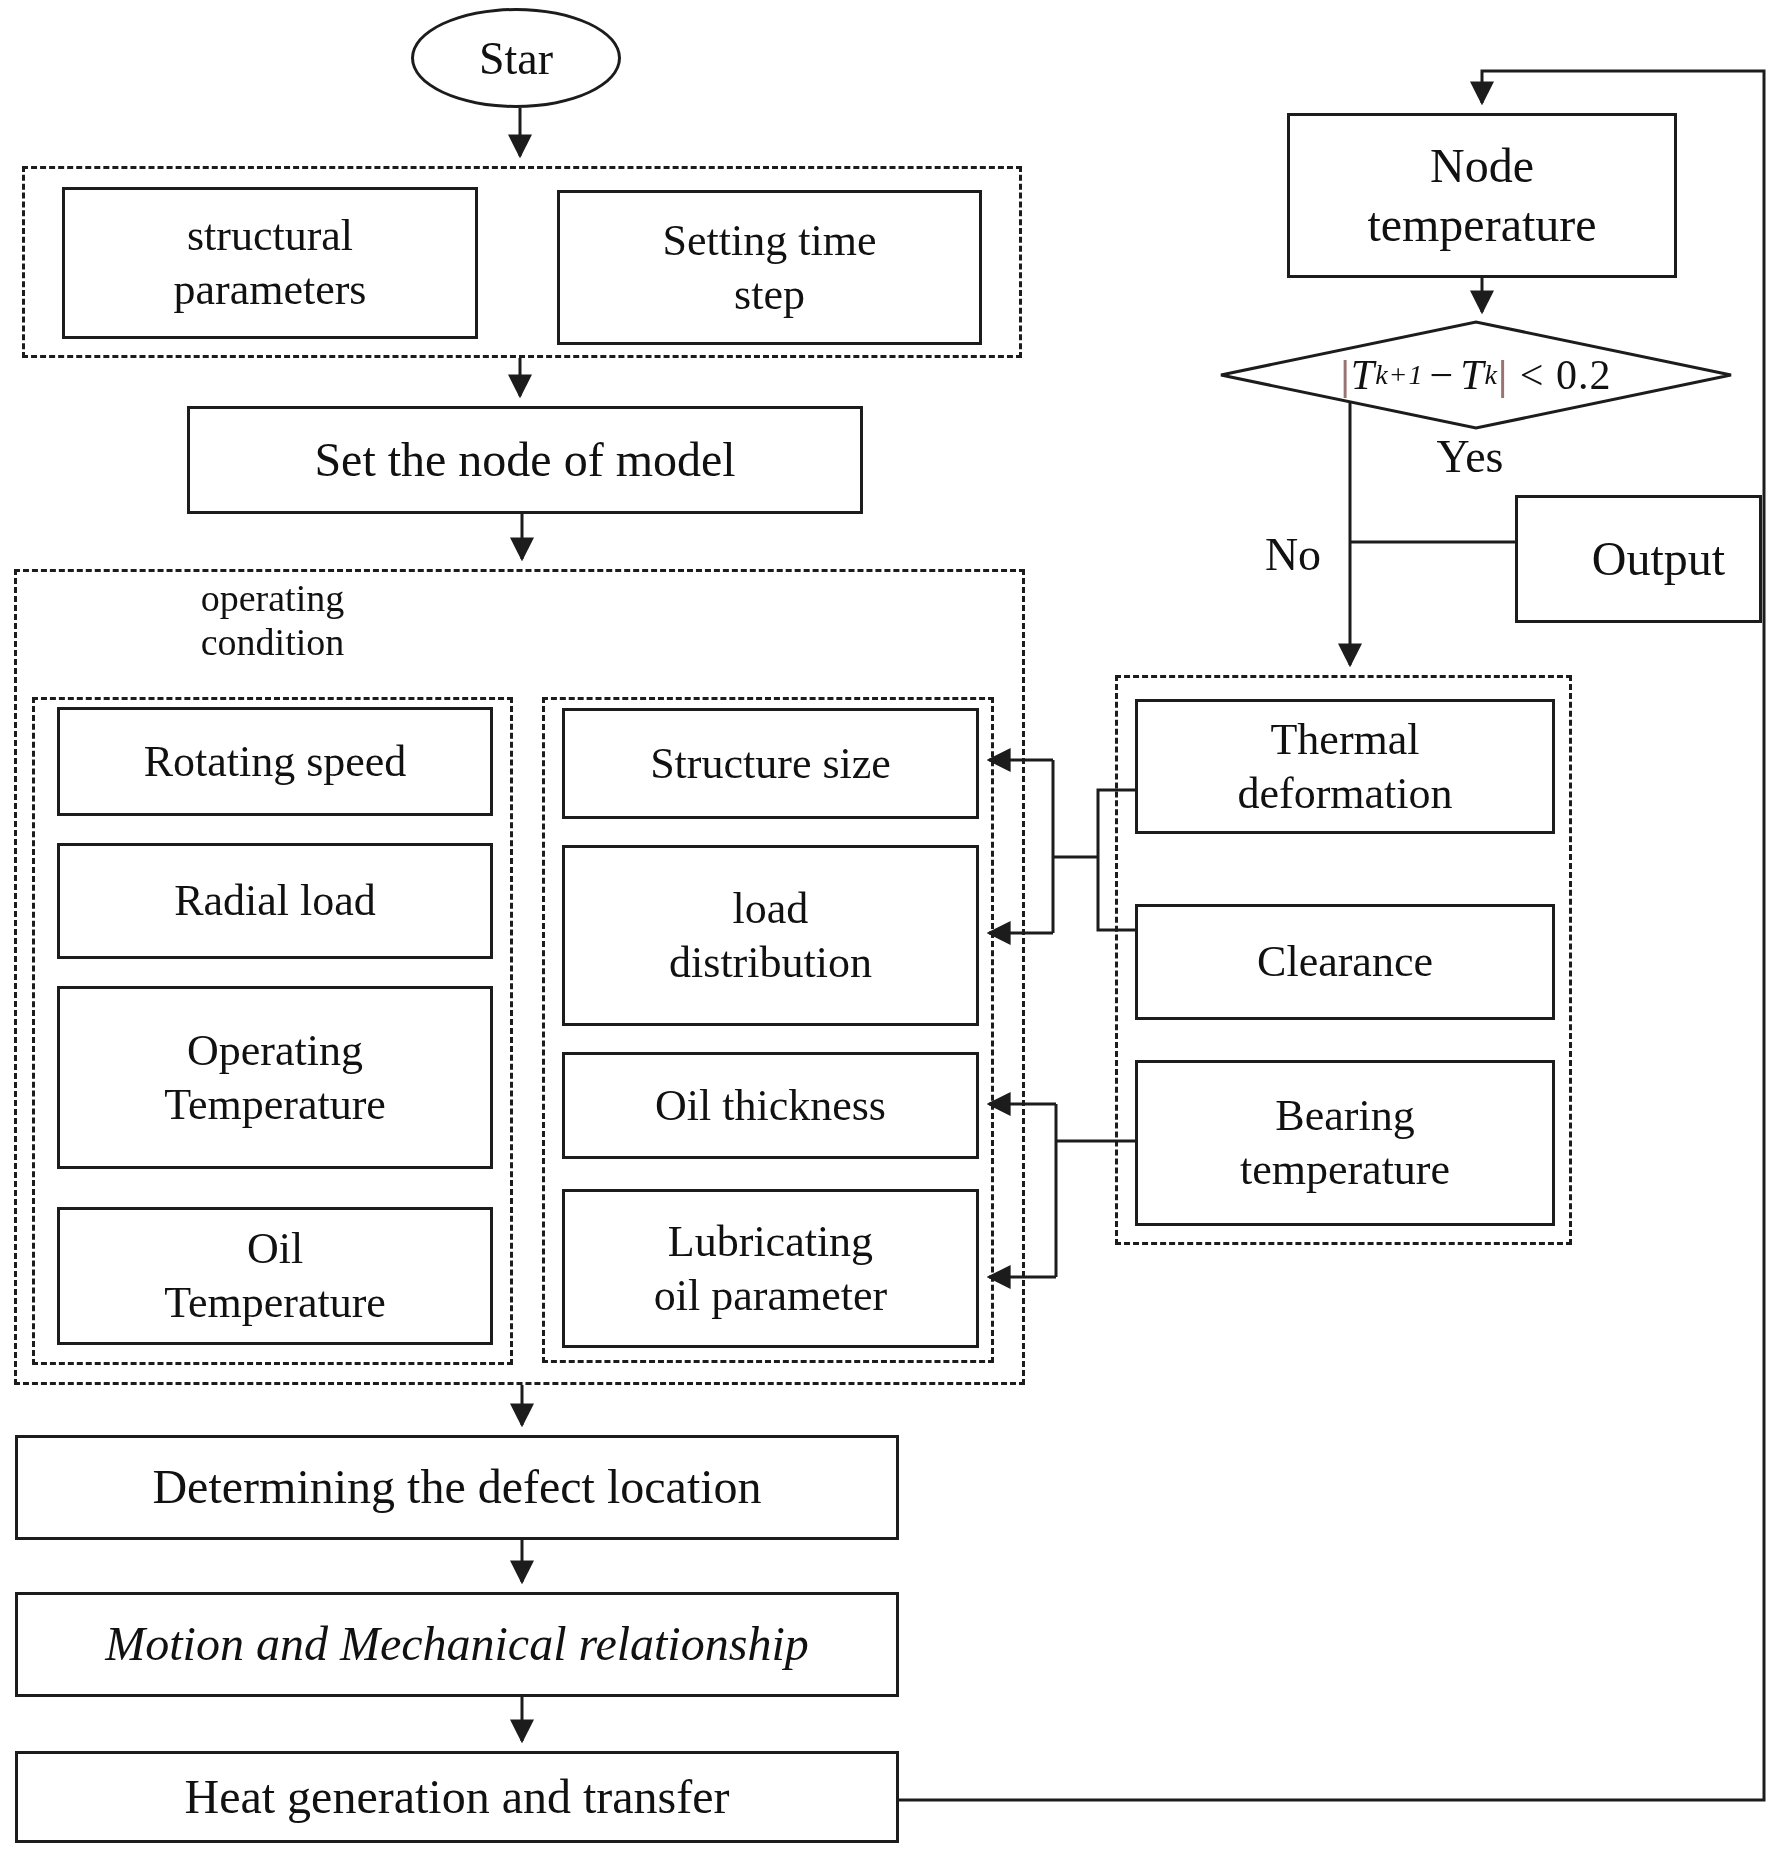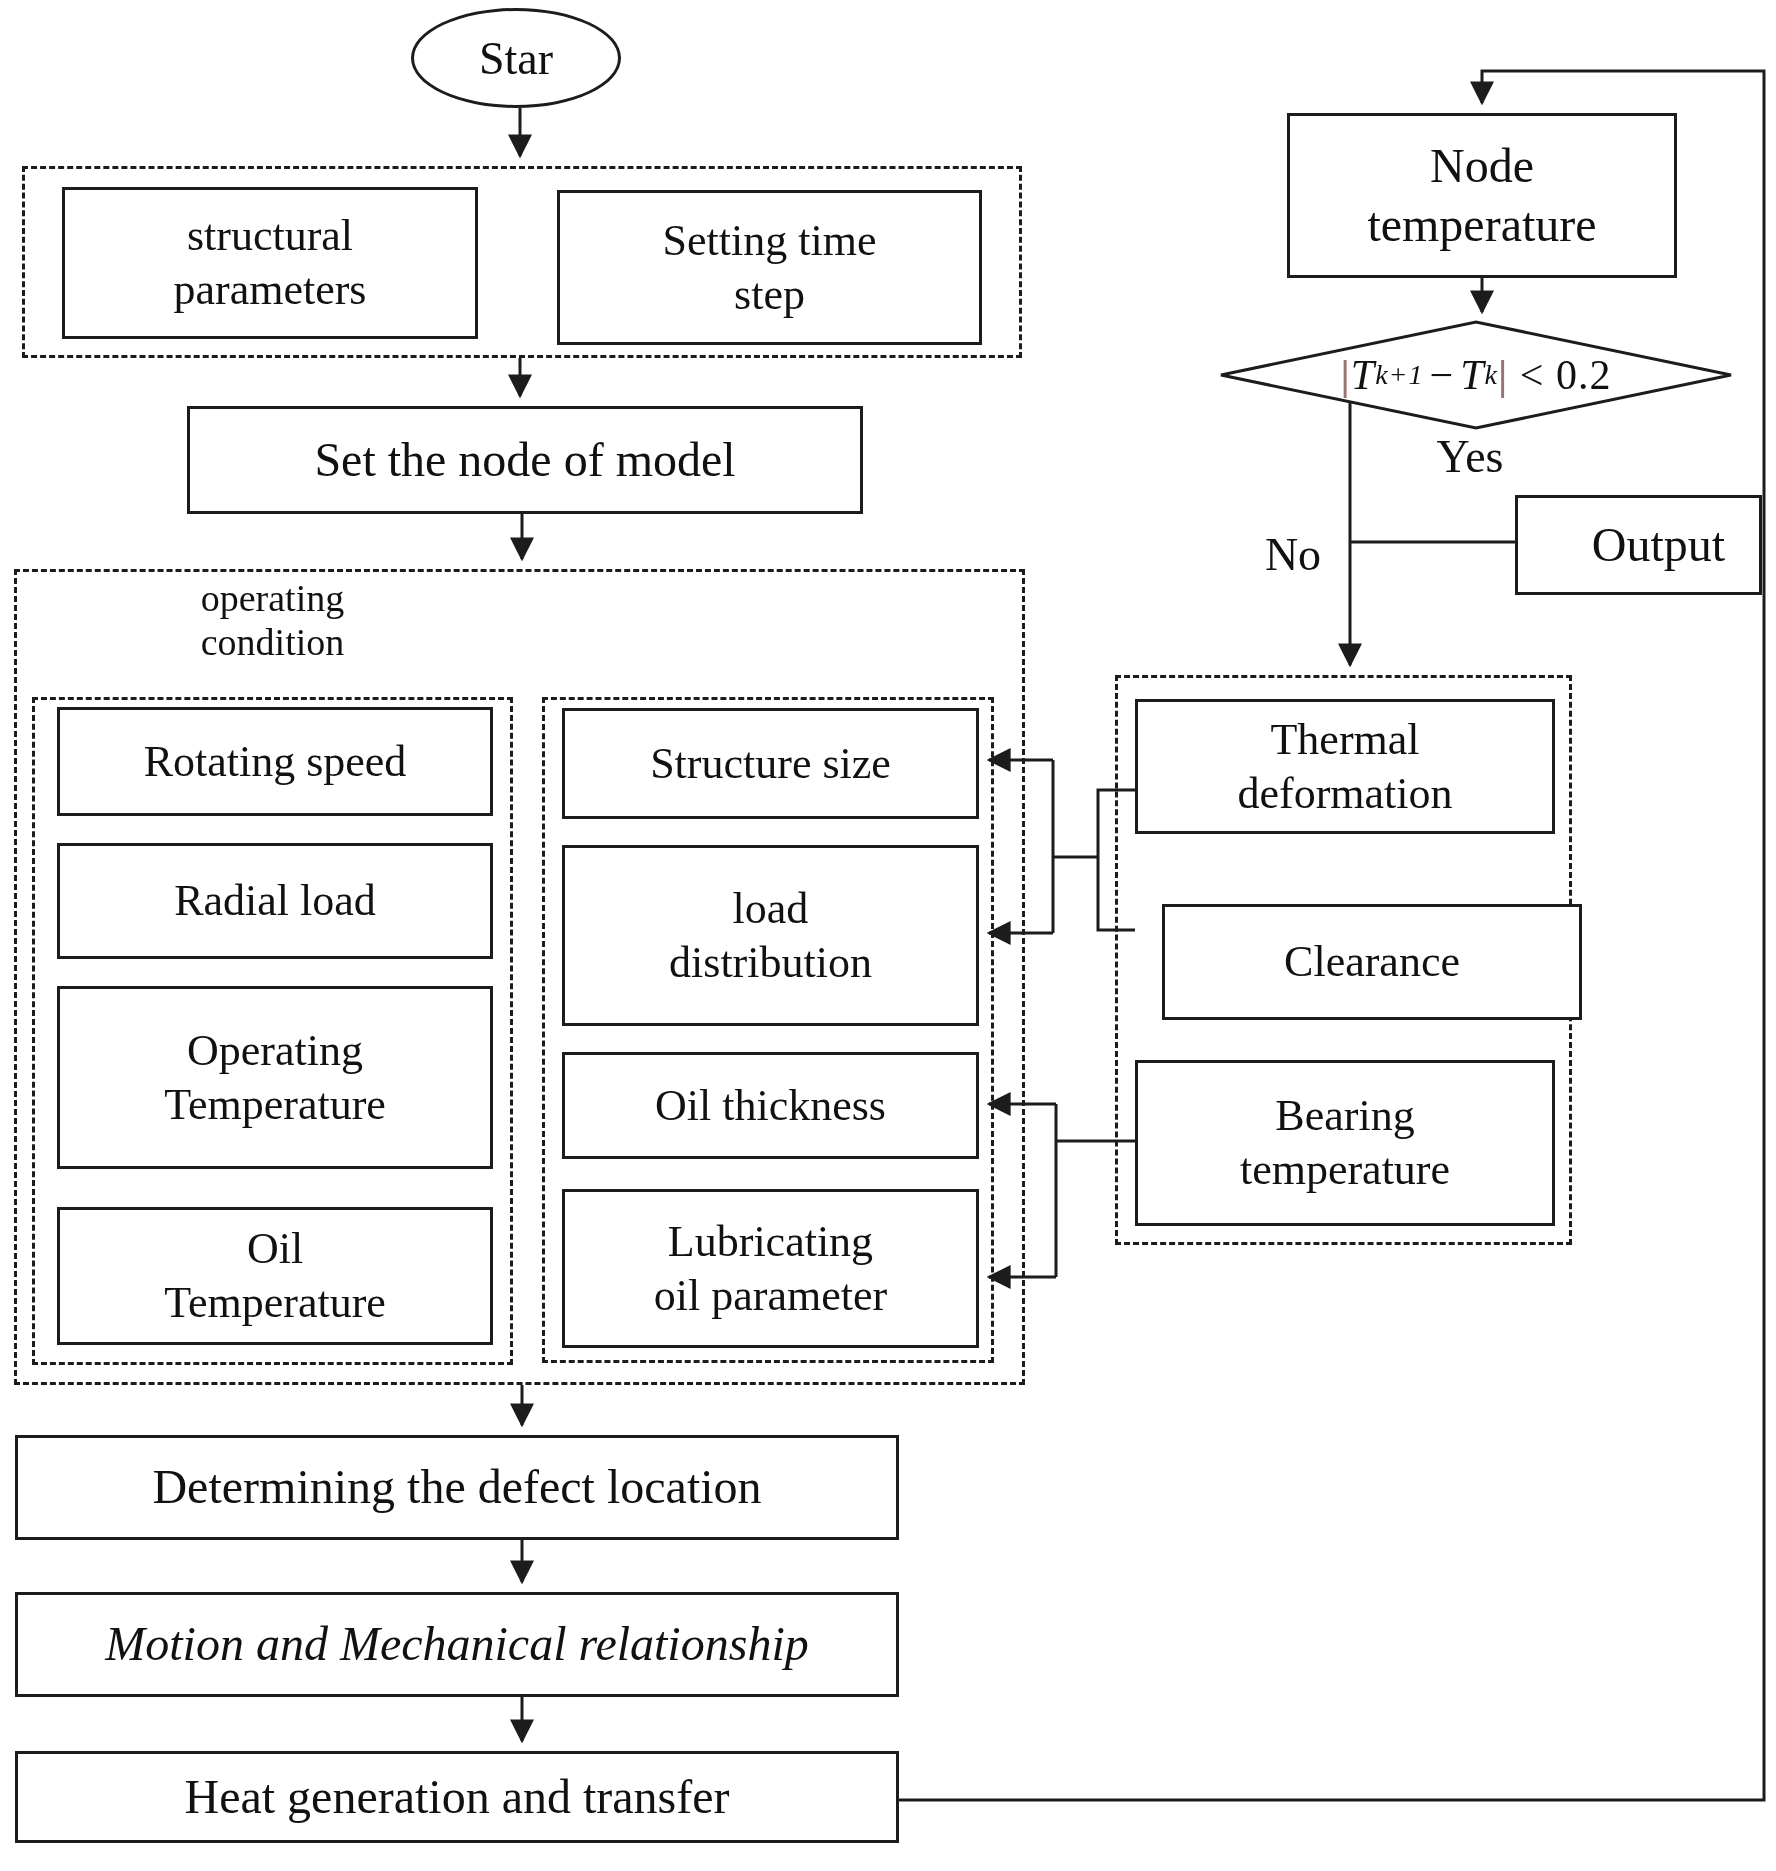--- a/index.html
+++ b/index.html
@@ -117,30 +117,30 @@
       <span>T</span>
       <sub>k</sub>
       <span class="abs-bar" style="color: rgb(154, 116, 114);">|</span>
       <span class="cmp">&nbsp;</span>
       <span class="cmp">&lt; 0.2</span>
   </div>
 
   <div class="abs edgeLabel" style="left:1400px;top:430px;width:140px;">Yes</div>
   <div class="abs edgeLabel" style="left:1238px;top:528px;width:110px;">No</div>
 
-  <div class="abs node big" style="left:1515px;top:495px;width:247px;height:100px;padding-left:40px;">
+  <div class="abs node big" style="left:1515px;top:495px;width:247px;height:128px;padding-left:40px;">
     <span>Output</span>
   </div>
 
   <div class="abs dashedbox" style="left:1115px;top:675px;width:457px;height:570px;"></div>
   <div class="abs node" style="left:1135px;top:699px;width:420px;height:135px;">
     <span>Thermal
 deformation</span>
   </div>
-  <div class="abs node" style="left:1135px;top:904px;width:420px;height:116px;margin-left:27px;">
+  <div class="abs node" style="left:1135px;top:904px;width:420px;height:116px;">
     <span>Clearance</span>
   </div>
   <div class="abs node" style="left:1135px;top:1060px;width:420px;height:166px;">
     <span>Bearing
 temperature</span>
   </div>
 
   <svg id="wires" width="1776" height="1871" viewBox="0 0 1776 1871">
     <defs>
       <marker id="arrow" viewBox="0 0 10 10" refX="9" refY="5" markerWidth="8" markerHeight="8" orient="auto-start-reverse" markerUnits="strokeWidth">

